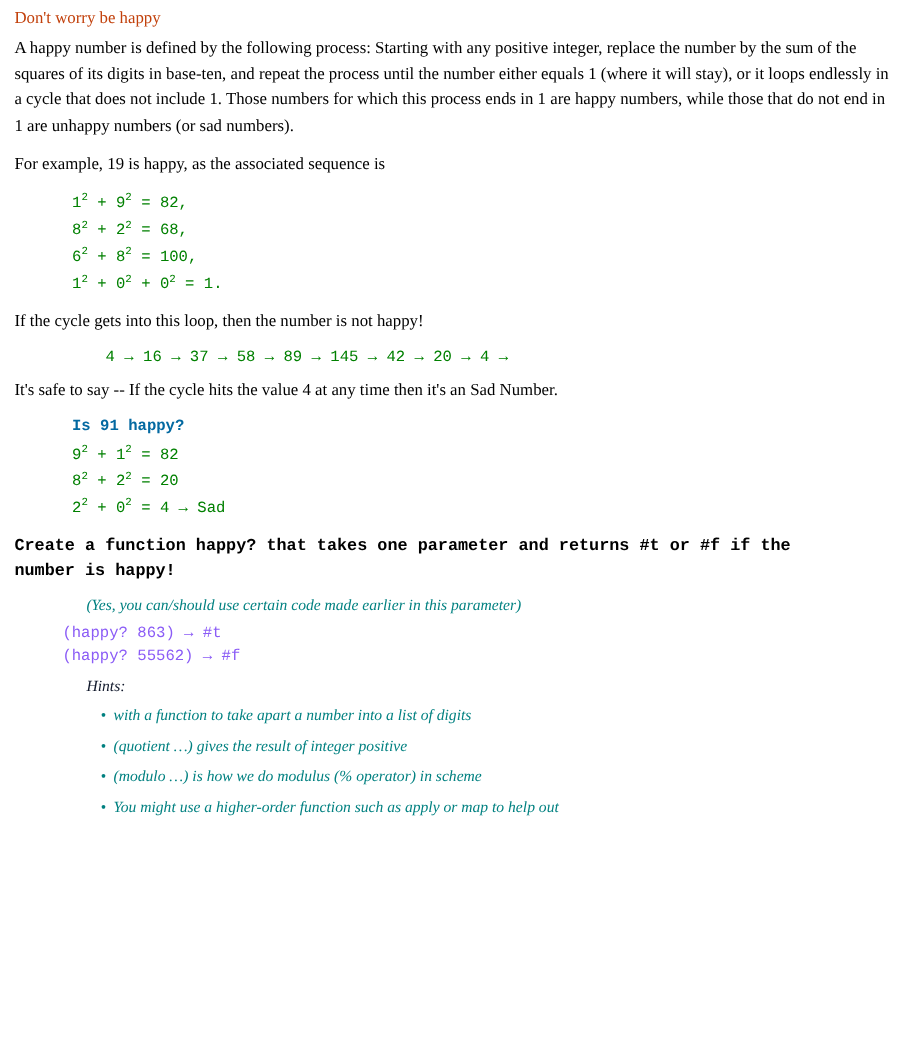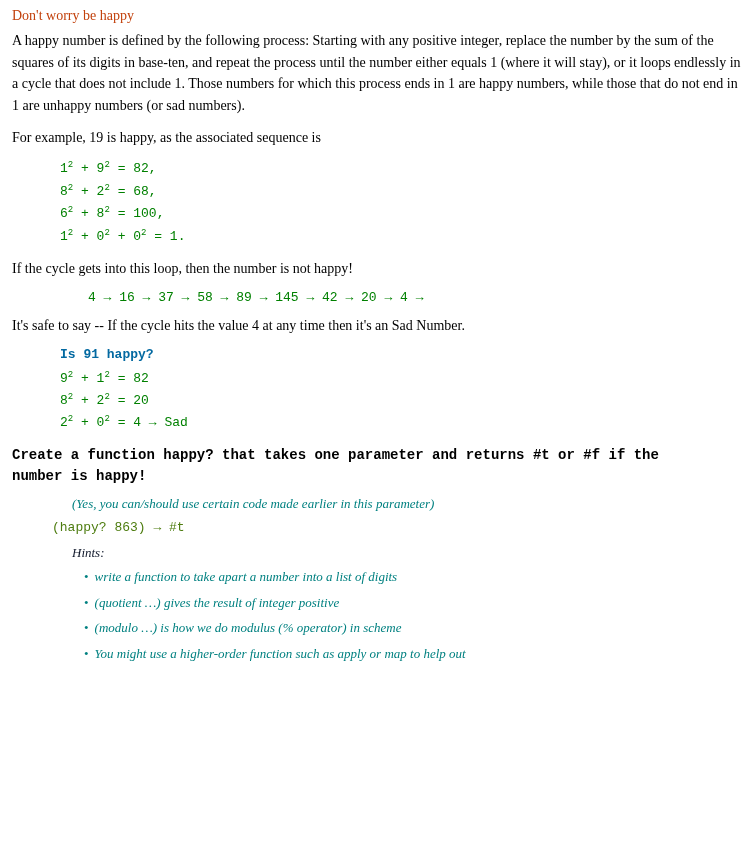--- a/index.html
+++ b/index.html
@@ -75,21 +75,21 @@
       color: #008080;
       font-style: italic;
       font-size: 13px;
       margin-bottom: 8px;
     }
     .example-line {
       margin-left: 40px;
       font-family: 'Courier New', monospace;
       font-size: 13px;
       margin-bottom: 4px;
-      color: #4d7c0f;
+      color: #8b5cf6;
     }
     .hints-label {
       margin-left: 60px;
       color: #0f172a;
       font-style: italic;
       font-size: 13px;
       margin-bottom: 6px;
       font-weight: normal;
     }
     .hint-item {
@@ -145,28 +145,31 @@
   <span>Create a function happy? that takes one parameter and returns #t or #f if the</span><br>
   <span>number is happy!</span>
 </div>
 
 <div class="hint-italic">(Yes, you can/should use certain code made earlier in this parameter)</div>
 
 <div style="margin-left:40px; margin-bottom:10px;">
   <div class="example-line" style="margin-left:0;">
     <span class="mono">(happy? 863) → #t</span>
   </div>
+  <div class="example-line" style="margin-left:0;">
+    <span class="mono">(happy? 55562) → #f</span>
+  </div>
 </div>
 
 <div class="hints-label">Hints:</div>
 
 <div style="margin-bottom:10px;">
   <div class="hint-item">
     <span class="hint-bullet">•</span>
-    <span class="hint-text">write a function to take apart a number into a list of digits</span>
+    <span class="hint-text">with a function to take apart a number into a list of digits</span>
   </div>
   <div class="hint-item">
     <span class="hint-bullet">•</span>
     <span class="hint-text">(quotient …) gives the result of integer positive</span>
   </div>
   <div class="hint-item">
     <span class="hint-bullet">•</span>
     <span class="hint-text">(modulo …) is how we do modulus (% operator) in scheme</span>
   </div>
   <div class="hint-item">

